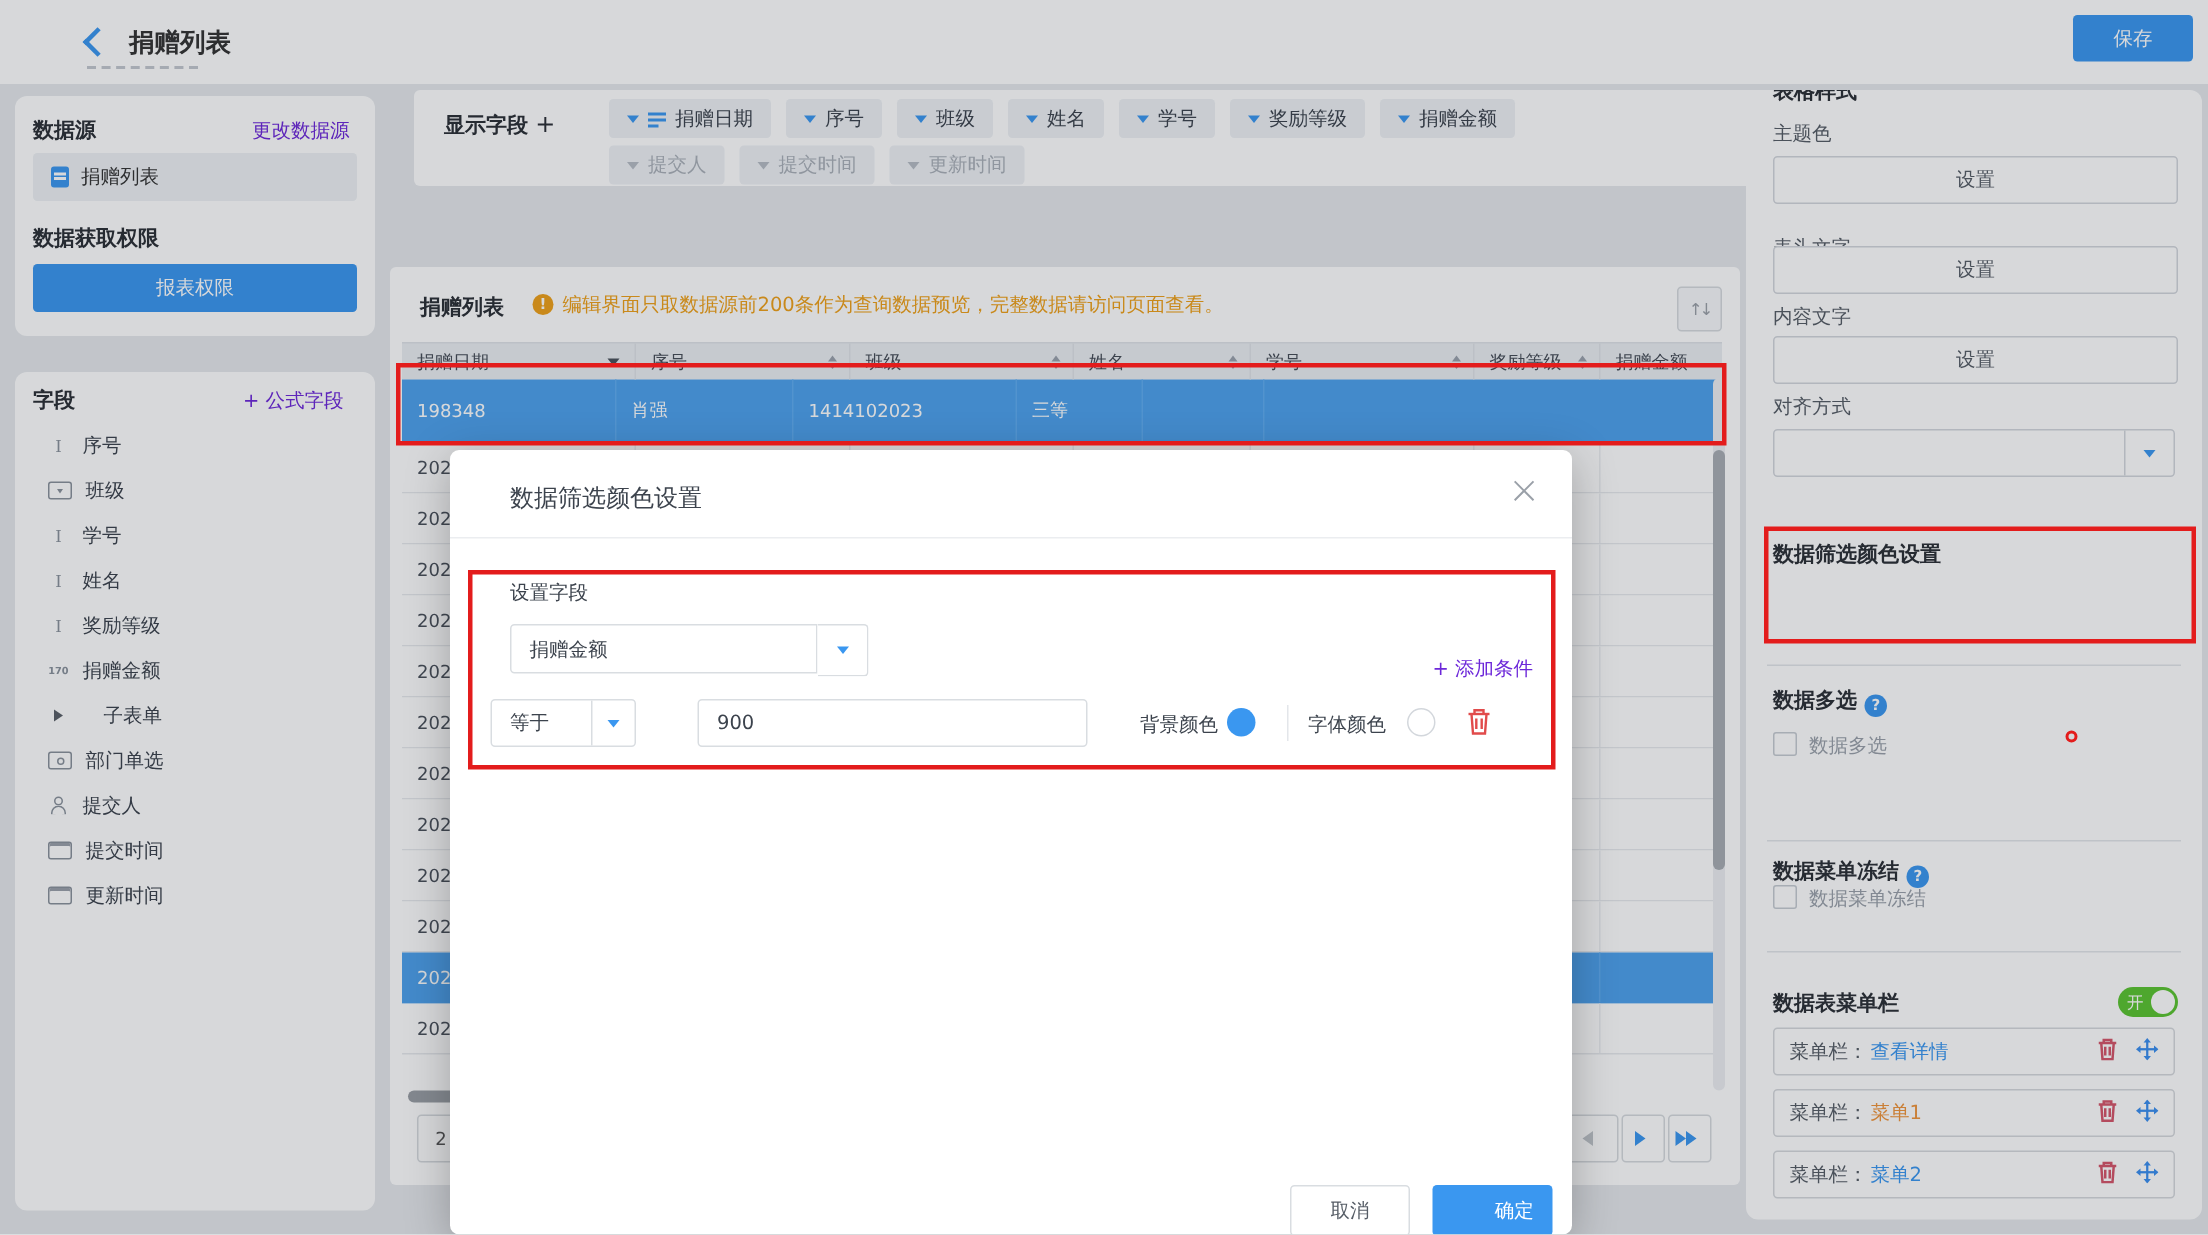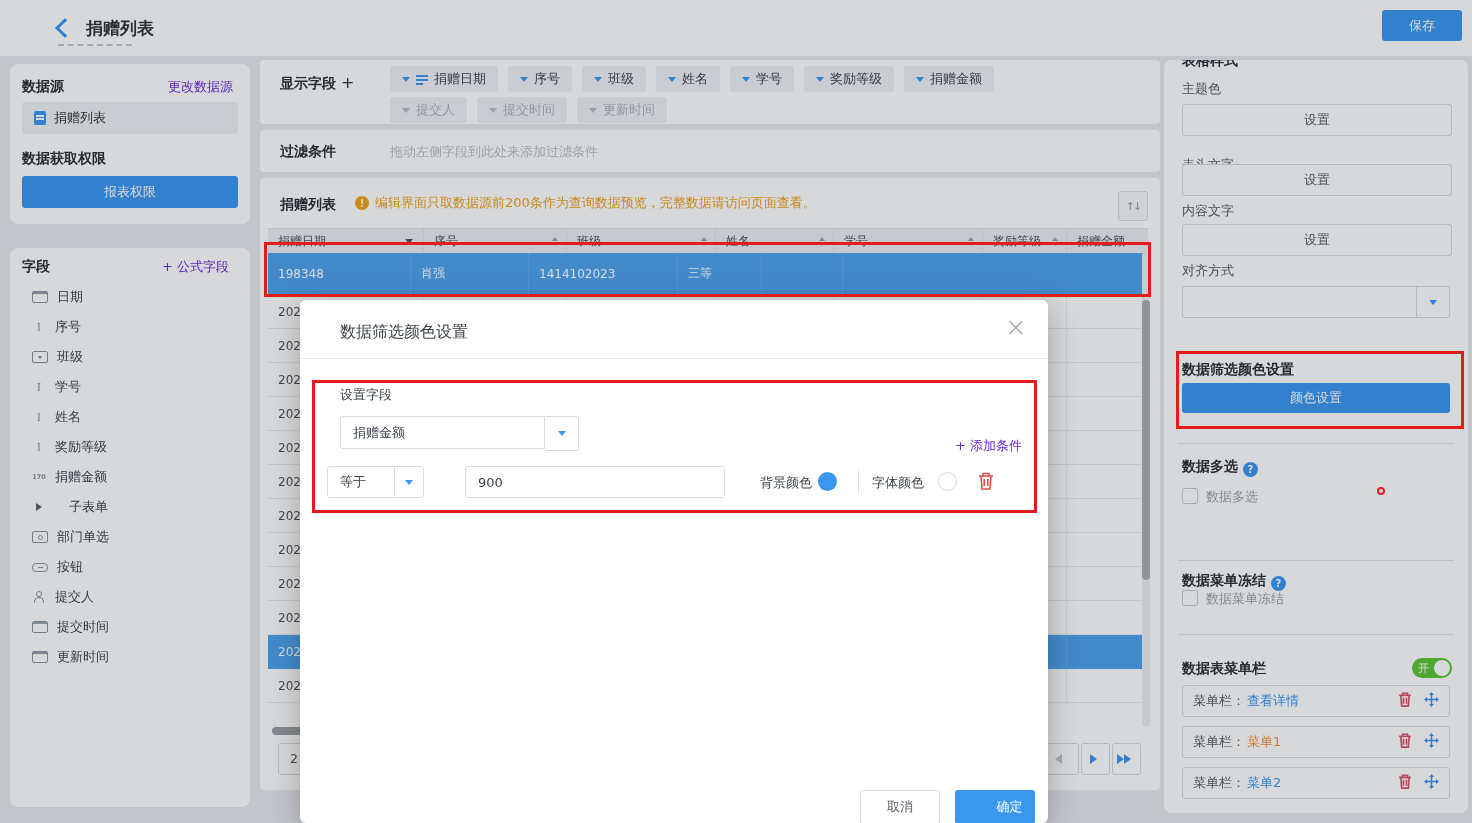--- a/index.html
+++ b/index.html
@@ -121,24 +121,20 @@
     </div>
     <span class="sec-title abs" style="left:12px;top:86px;">数据获取权限</span>
     <button class="btn-primary abs" style="left:12px;top:112px;width:216px;height:32px;">报表权限</button>
   </div>
 
   <div class="card" style="left:10px;top:248px;width:240px;height:559px;">
     <span class="sec-title abs" style="left:12px;top:10px;">字段</span>
     <span class="link-blue abs" style="left:152px;top:10px;"><span>+ </span><span>公式字段</span></span>
     <div id="fields-list" class="abs" style="left:8px;top:34px;width:224px;">
         <div class="field-item">
-          <span class="fi ic-cal"></span>
-          <span>日期</span>
-        </div>
-        <div class="field-item">
           <span class="fi ic-text">I</span>
           <span>序号</span>
         </div>
         <div class="field-item">
           <span class="fi ic-box sel">
             <span class="tri-d-sm"></span>
           </span>
           <span>班级</span>
         </div>
         <div class="field-item">
@@ -159,39 +155,35 @@
         </div>
         <div class="field-item">
           <span class="fi ic-caret"></span>
           <span>子表单</span>
         </div>
         <div class="field-item">
           <span class="fi ic-box ic-dot"></span>
           <span>部门单选</span>
         </div>
         <div class="field-item">
-          <span class="fi ic-pill"></span>
-          <span>按钮</span>
-        </div>
-        <div class="field-item">
           <span class="fi ic-person"></span>
           <span>提交人</span>
         </div>
         <div class="field-item">
           <span class="fi ic-cal"></span>
           <span>提交时间</span>
         </div>
         <div class="field-item">
           <span class="fi ic-cal"></span>
           <span>更新时间</span>
         </div>
       </div>
   </div>
 
-  <div class="card" style="left:260px;top:60px;width:900px;height:64px;border-radius:4px;">
+  <div class="card" style="left:276px;top:60px;width:900px;height:64px;border-radius:4px;">
     <span class="sec-title abs" style="left:20px;top:13px;"><span>显示字段</span> <span style="font-weight:normal;font-size:16px;">+</span></span>
     <div id="chips-row1" class="abs" style="left:130px;top:6px;width:760px;"><span class="chip">
           <span class="tri-down"></span>
           <span class="sort-lines"></span>
           <span>捐赠日期</span>
         </span><span class="chip">
           <span class="tri-down"></span>
           <span>序号</span>
         </span><span class="chip">
           <span class="tri-down"></span>
@@ -214,24 +206,20 @@
           <span>提交人</span>
         </span><span class="chip inactive">
           <span class="tri-down"></span>
           <span>提交时间</span>
         </span><span class="chip inactive">
           <span class="tri-down"></span>
           <span>更新时间</span>
         </span></div>
   </div>
 
-  <div class="card" style="left:260px;top:130px;width:900px;height:42px;border-radius:4px;">
-    <span class="sec-title abs" style="left:20px;top:13px;">过滤条件</span>
-    <span class="placeholder abs" style="left:130px;top:13px;">拖动左侧字段到此处来添加过滤条件</span>
-  </div>
 
   <div class="card" style="left:260px;top:178px;width:900px;height:612px;border-radius:4px;">
     <span class="sec-title abs" style="left:20px;top:18px;">捐赠列表</span>
     <div class="warn abs" style="left:95px;top:16px;">
       <span class="warn-ic">!</span>
       <span>编辑界面只取数据源前200条作为查询数据预览，完整数据请访问页面查看。</span>
     </div>
     <div class="sortbox" style="left:858px;top:13px;width:28px;height:28px;">
         <span>↑↓</span>
       </div>
@@ -427,21 +415,20 @@
     <span class="rp-label abs" style="left:18px;top:142px;">内容文字</span>
     <div class="rp-btn" style="left:18px;top:164px;">设置</div>
     <span class="rp-label abs" style="left:18px;top:202px;">对齐方式</span>
     <div class="rp-select" style="left:18px;top:226px;">
       <span class="sel-arrow-seg">
           <span class="tri-down"></span>
         </span>
     </div>
 
     <span class="sec-title abs" style="left:18px;top:301px;">数据筛选颜色设置</span>
-    <button class="btn-primary abs" style="left:18px;top:323px;width:268px;height:30px;">颜色设置</button>
 
     <div class="divider-h" style="left:14px;top:383px;width:276px;"></div>
     <span class="sec-title abs" style="left:18px;top:398px;"><span>数据多选</span><span class="qmark">?</span></span>
     <div class="abs" style="left:18px;top:428px;"><span class="cbx"></span><span class="cb-label">数据多选</span></div>
 
     <div class="divider-h" style="left:14px;top:500px;width:276px;"></div>
     <span class="sec-title abs" style="left:18px;top:512px;"><span>数据菜单冻结</span><span class="qmark">?</span></span>
     <div class="abs" style="left:18px;top:530px;"><span class="cbx"></span><span class="cb-label">数据菜单冻结</span></div>
 
     <div class="divider-h" style="left:14px;top:574px;width:276px;"></div>

